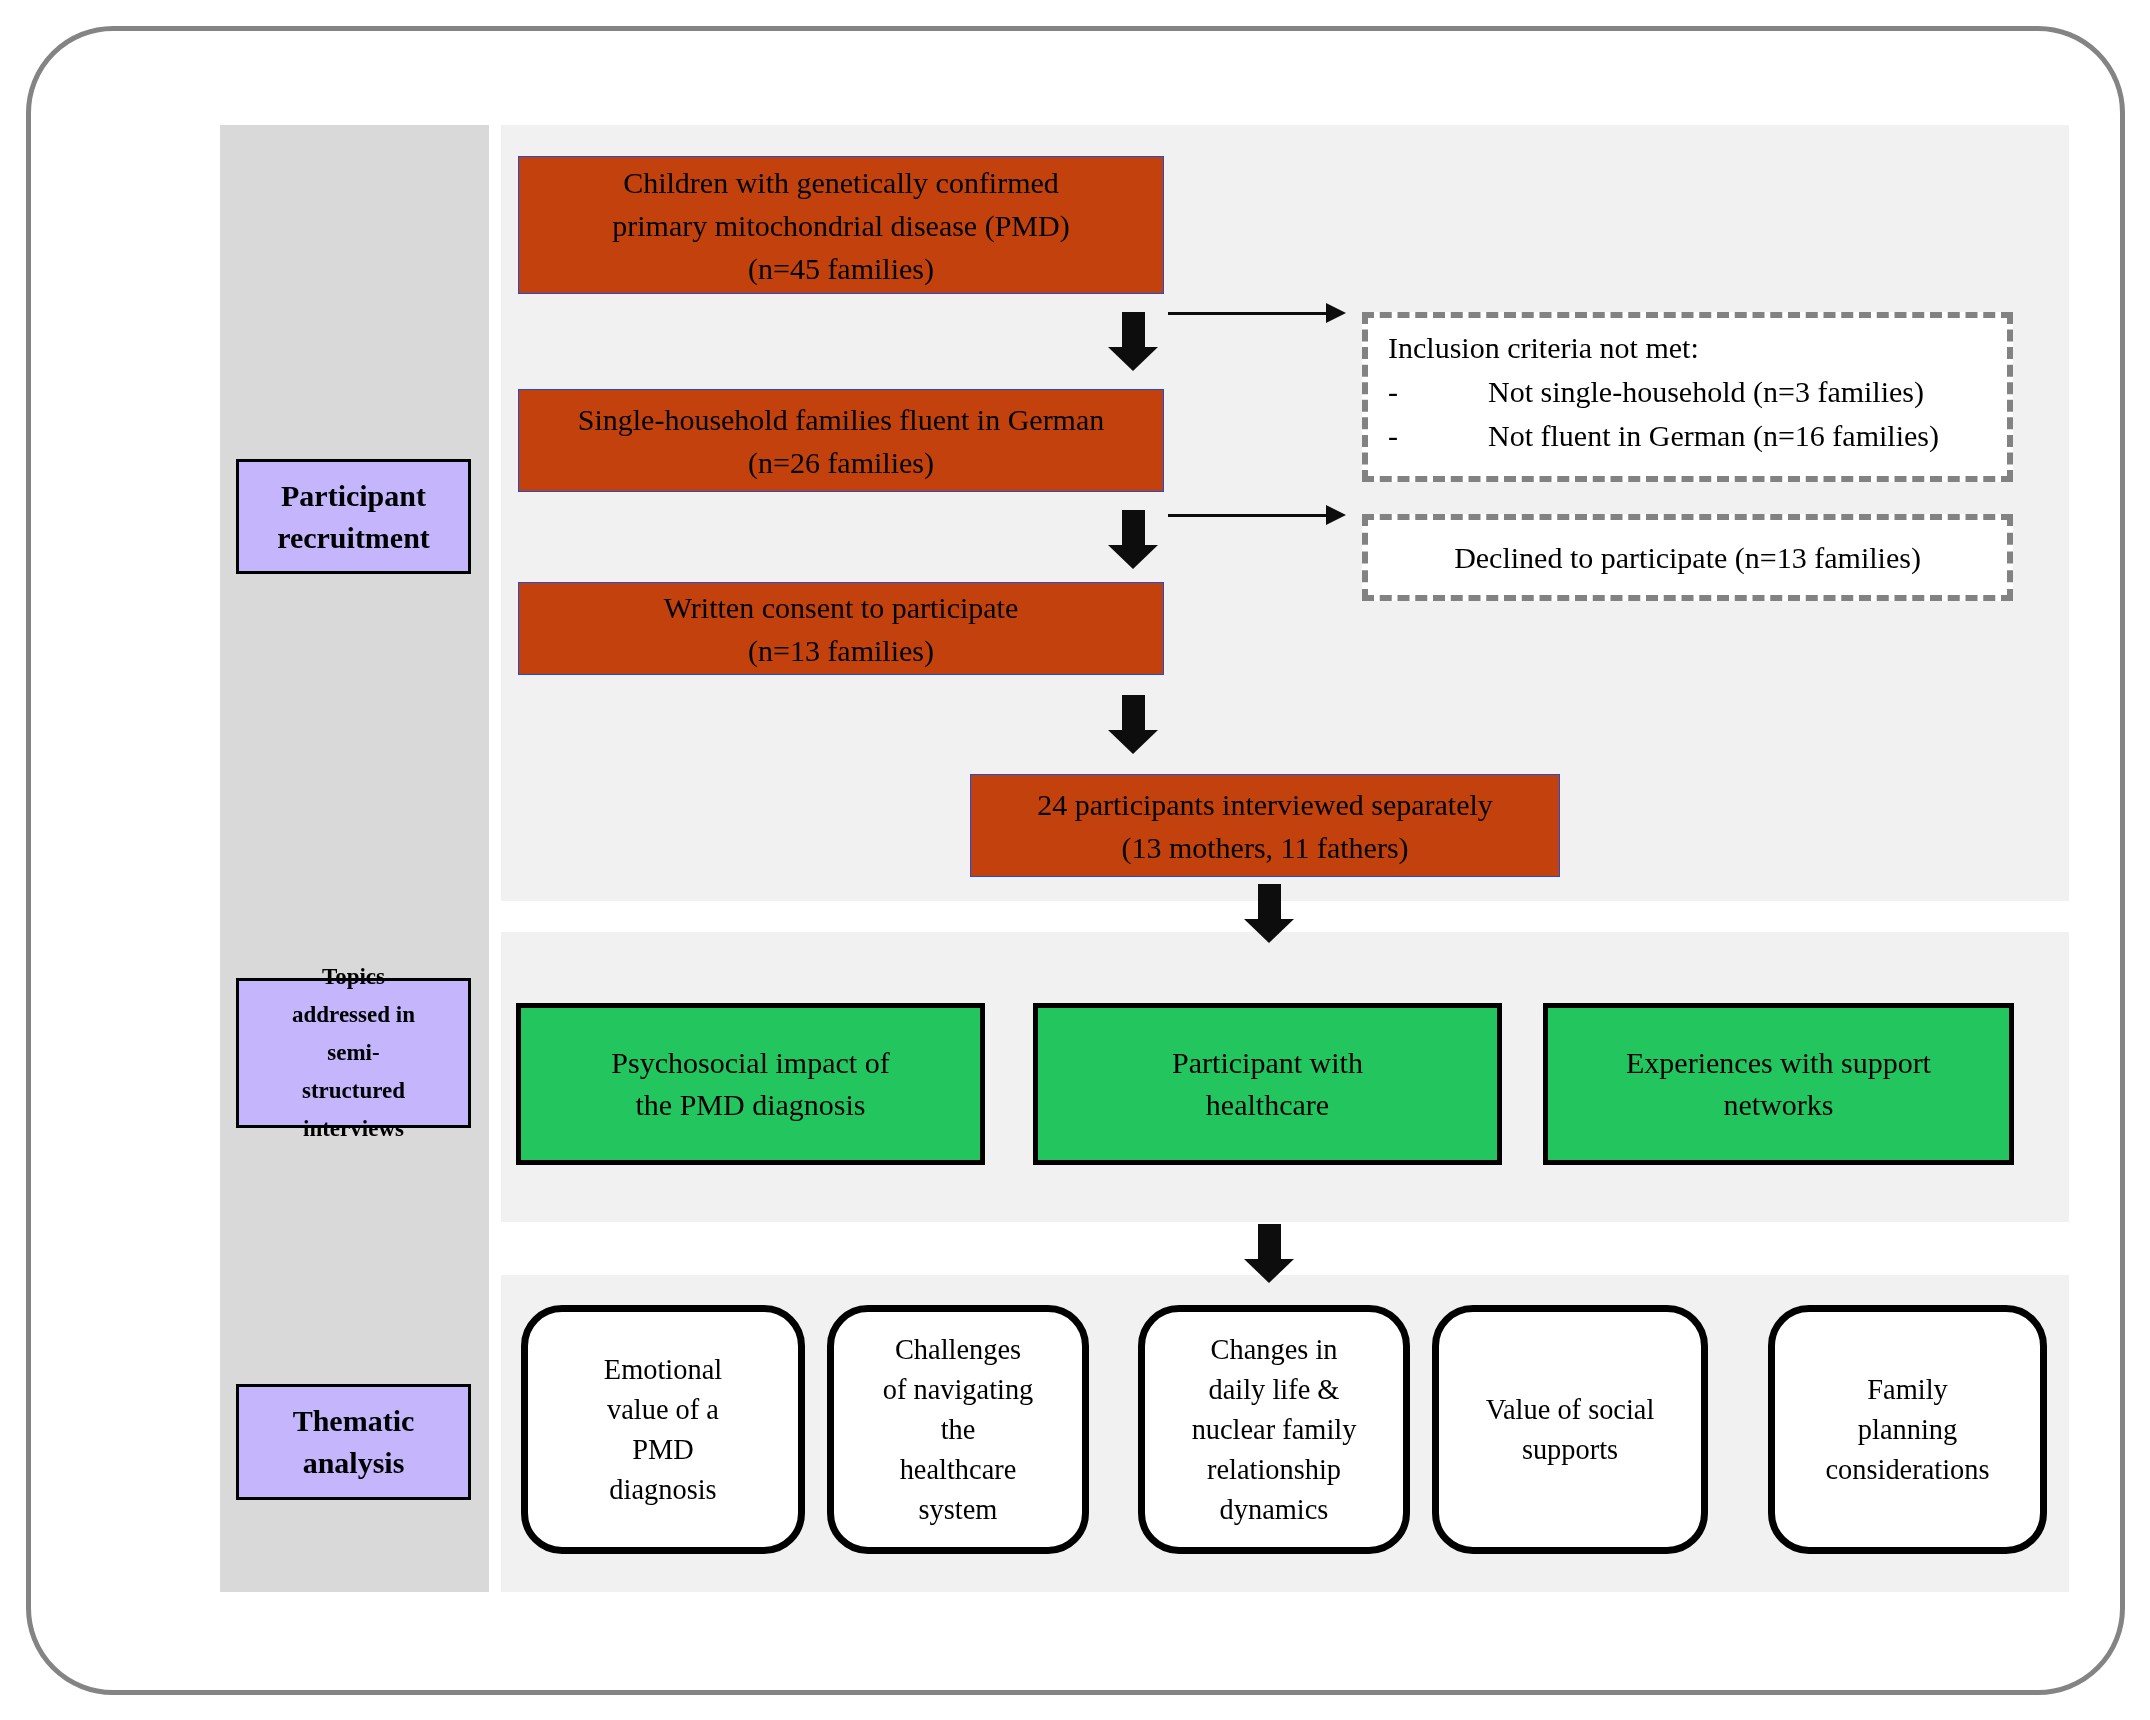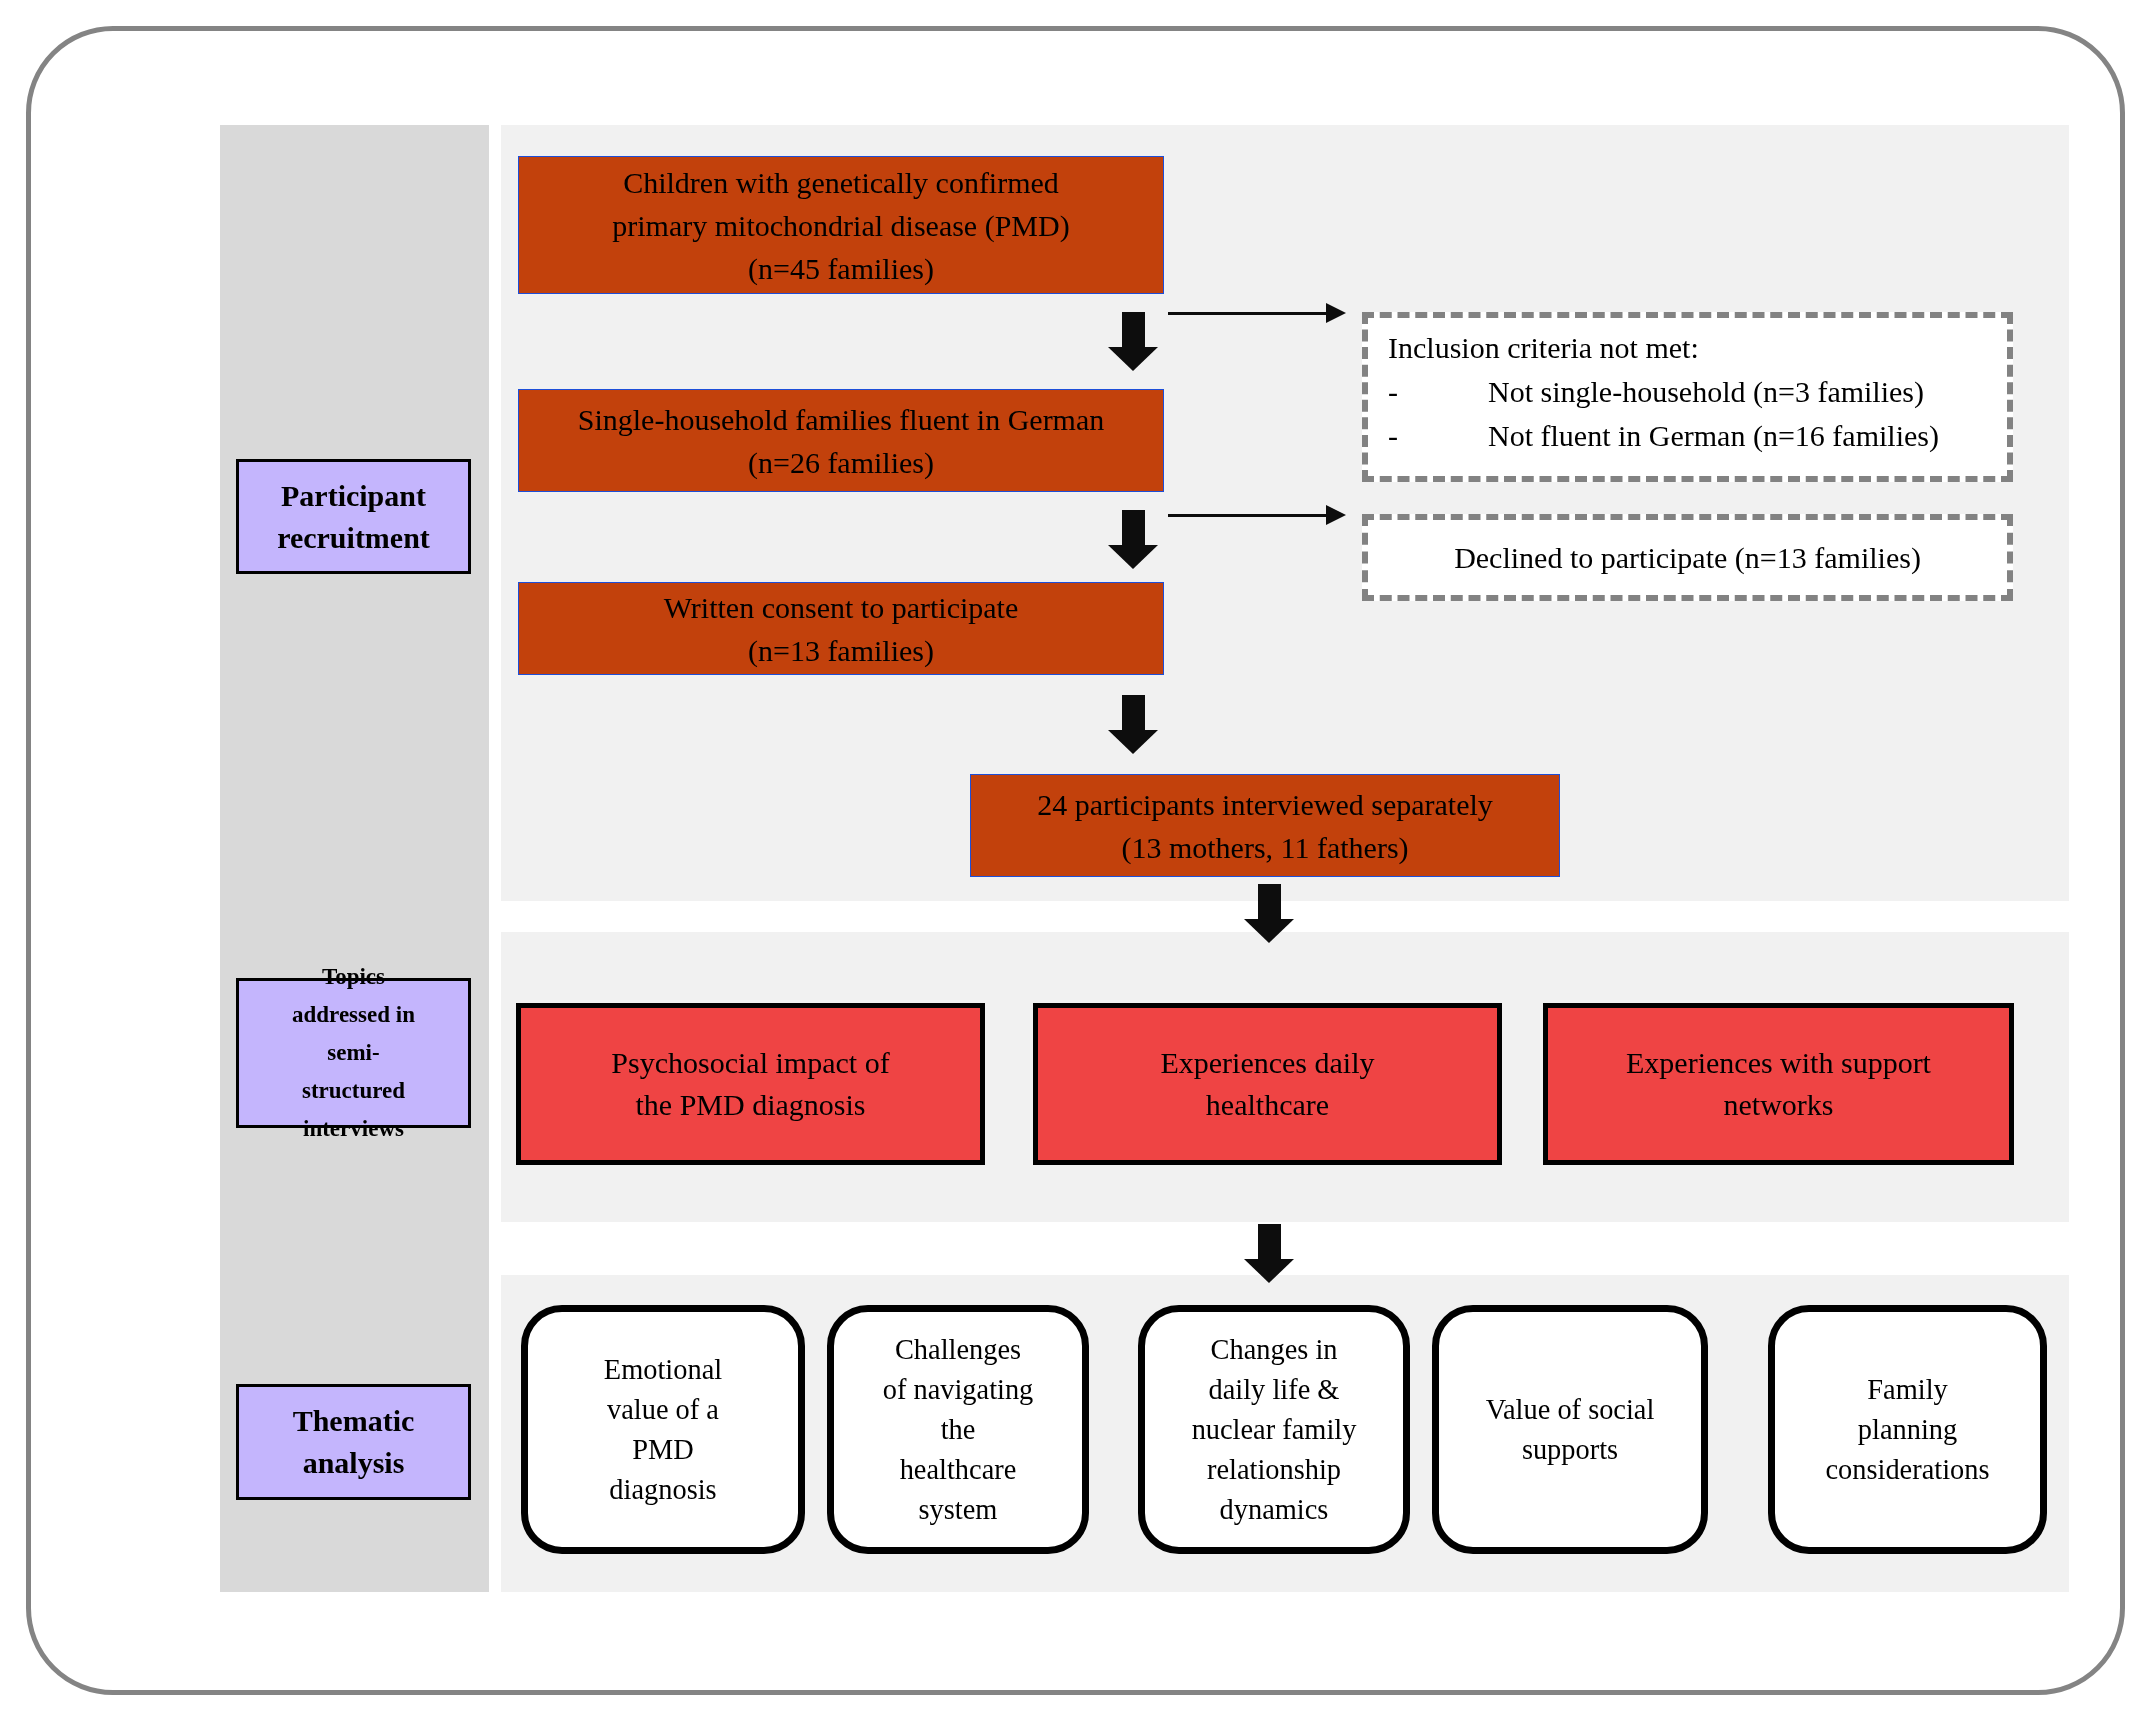--- a/index.html
+++ b/index.html
@@ -34,21 +34,21 @@
   .fb3{left:518px;top:582px;width:646px;height:93px;}
   .fb4{left:970px;top:774px;width:590px;height:103px;}
   
   .dash-box{background:#fff;border:6.5px dashed #828282;font-size:30px;}
   .d1{left:1362px;top:312px;width:651px;height:170px;line-height:44px;padding:8px 18px 0 20px;}
   .d1 .item{display:flex;}
   .d1 .bullet{width:100px;flex:none;}
   .d2{left:1362px;top:514px;width:651px;height:87px;display:flex;align-items:center;justify-content:center;text-align:center;}
   
   .topic-box{
-    background:#ef4444;border:5px solid #000;display:flex;align-items:center;justify-content:center;
+    background:#22c55e;border:5px solid #000;display:flex;align-items:center;justify-content:center;
     text-align:center;white-space:pre-line;font-size:30px;line-height:42px;
   }
   .t1{left:516px;top:1003px;width:469px;height:162px;}
   .t2{left:1033px;top:1003px;width:469px;height:162px;}
   .t3{left:1543px;top:1003px;width:471px;height:162px;}
   
   .theme-box{
     background:#fff;border:7px solid #000;border-radius:41px;display:flex;align-items:center;
     justify-content:center;text-align:center;white-space:pre-line;font-size:28.4px;line-height:40px;
     top:1305px;height:249px;
@@ -113,21 +113,21 @@
     </div>
     <div class="item">
       <span class="bullet">-</span>
       <span>Not fluent in German (n=16 families)</span>
     </div>
   </div>
   <div class="abs dash-box d2">Declined to participate (n=13 families)</div>
 
   <div class="abs topic-box t1">Psychosocial impact of
 the PMD diagnosis</div>
-  <div class="abs topic-box t2">Experiences daily
+  <div class="abs topic-box t2">Participant with
 healthcare</div>
   <div class="abs topic-box t3">Experiences with support
 networks</div>
 
   <div class="abs theme-box m1">Emotional
 value of a
 PMD
 diagnosis</div>
   <div class="abs theme-box m2">Challenges
 of navigating

